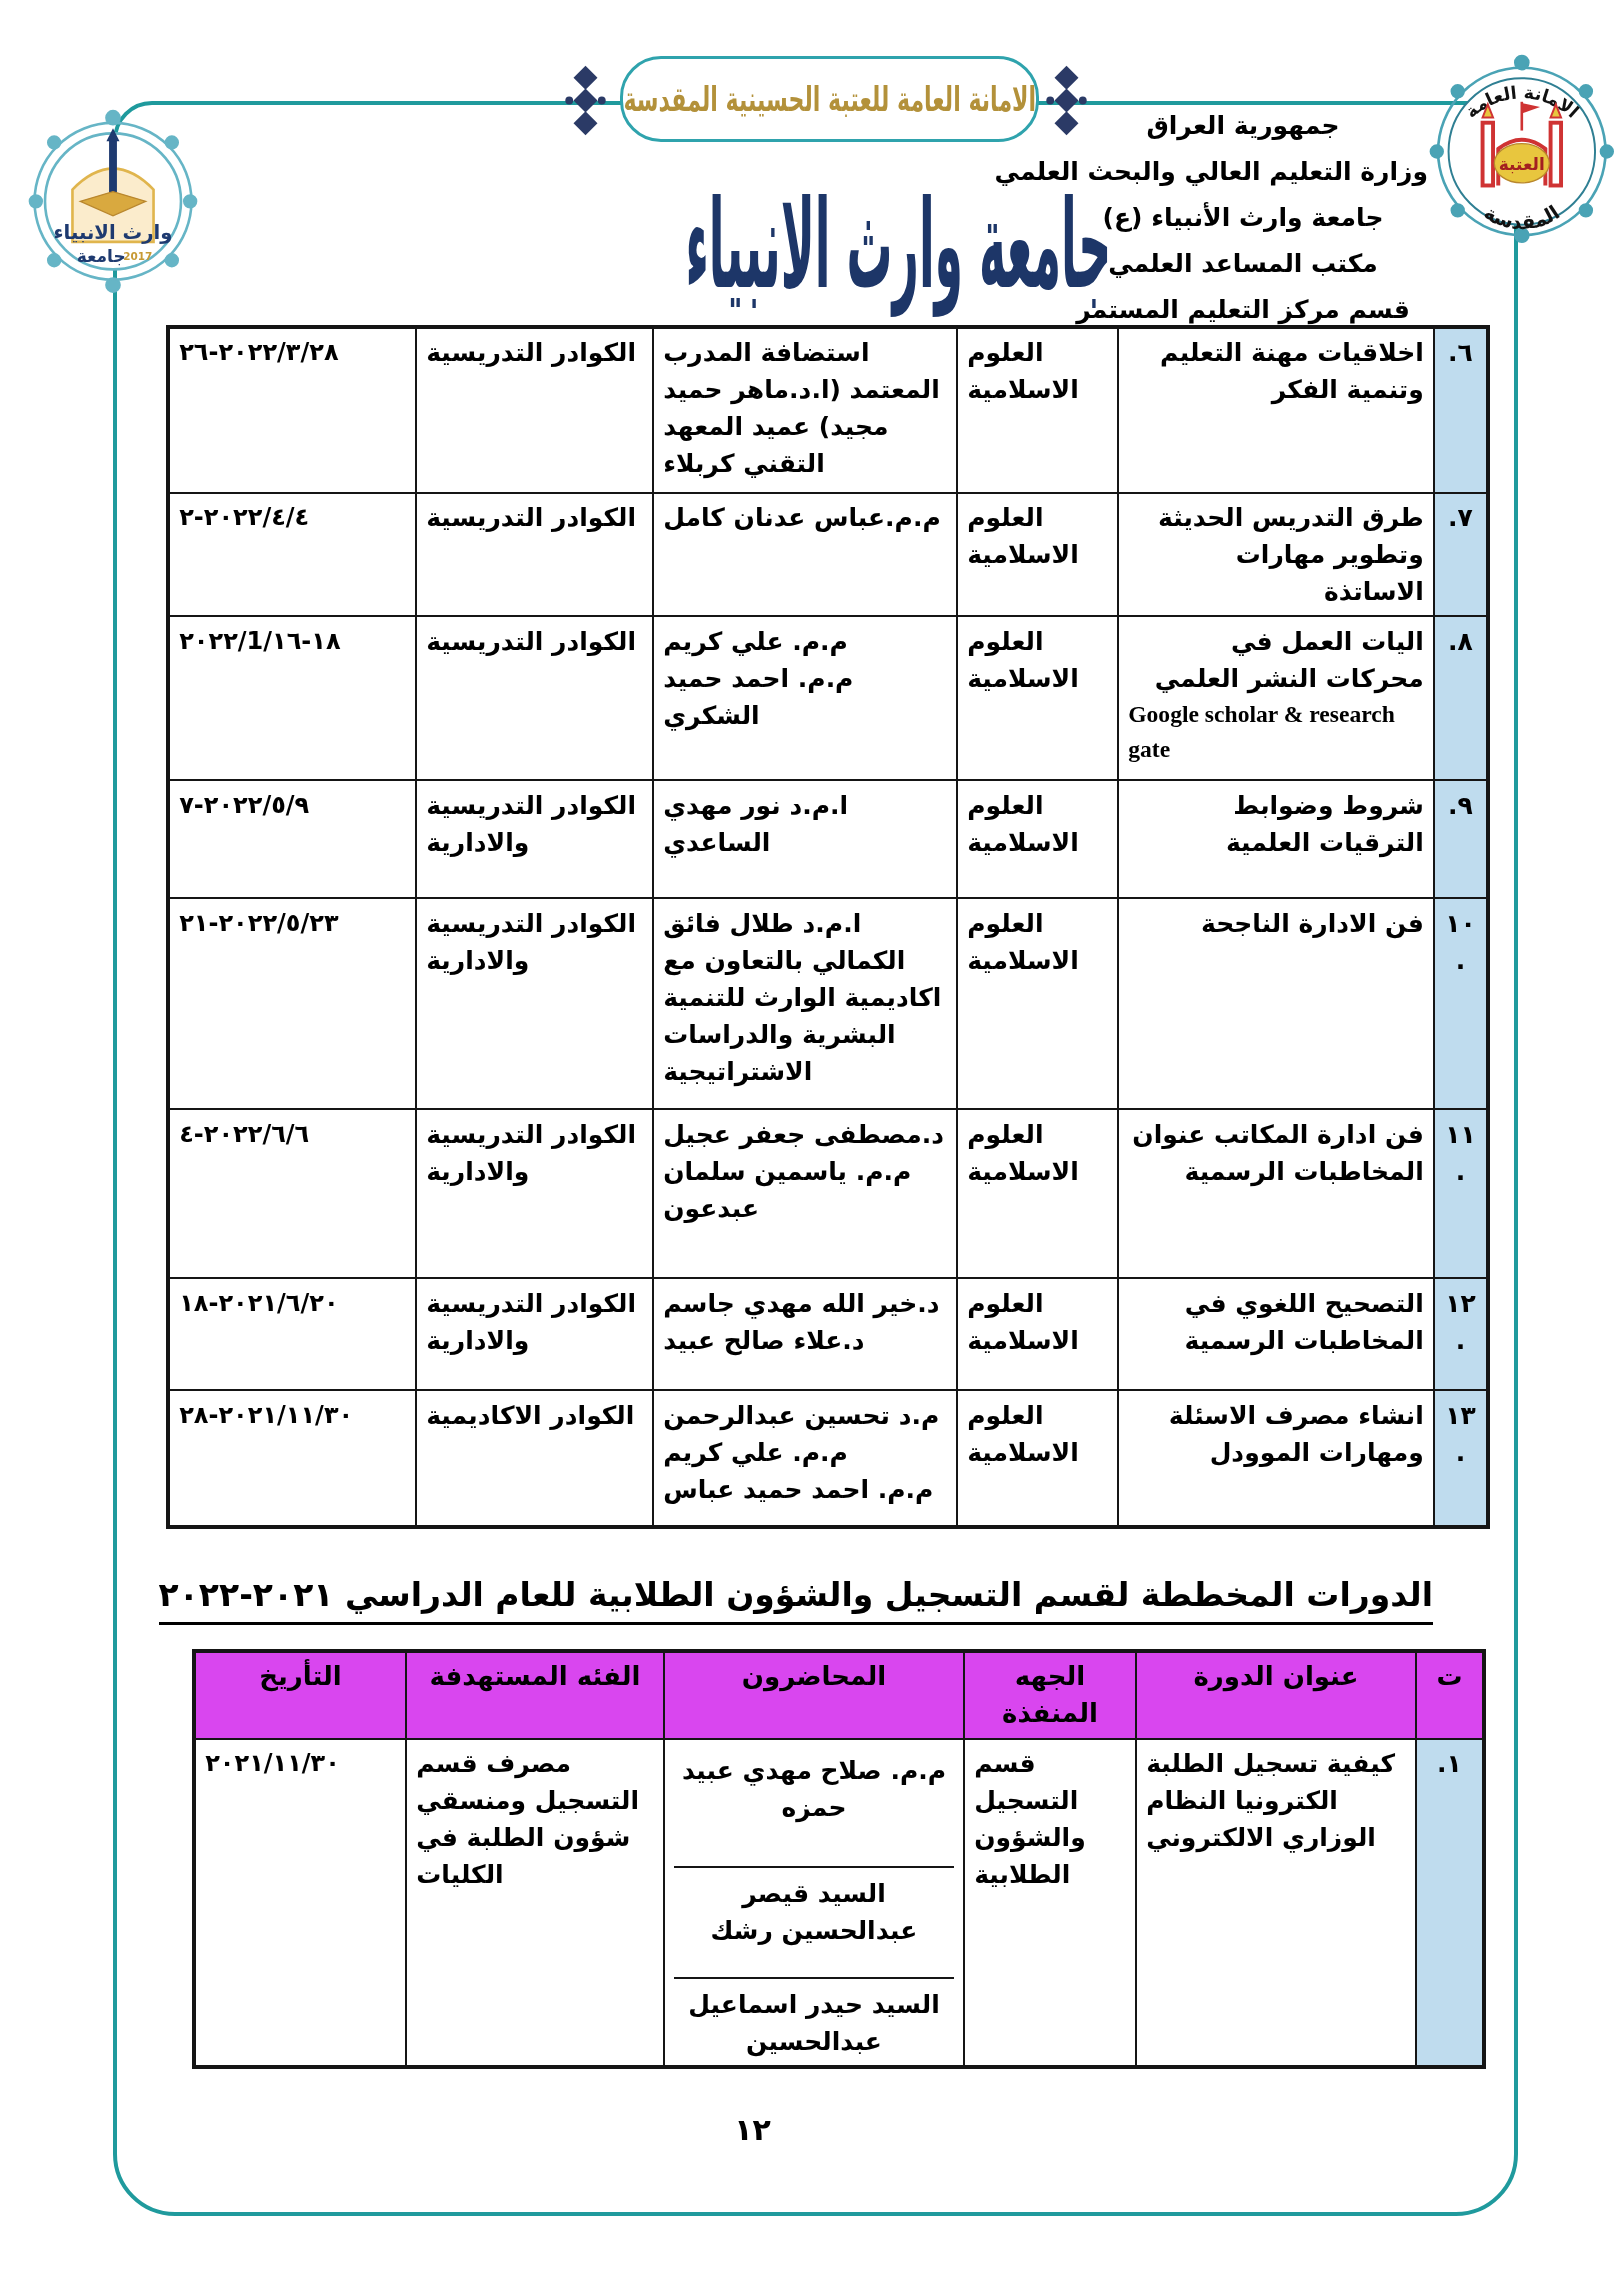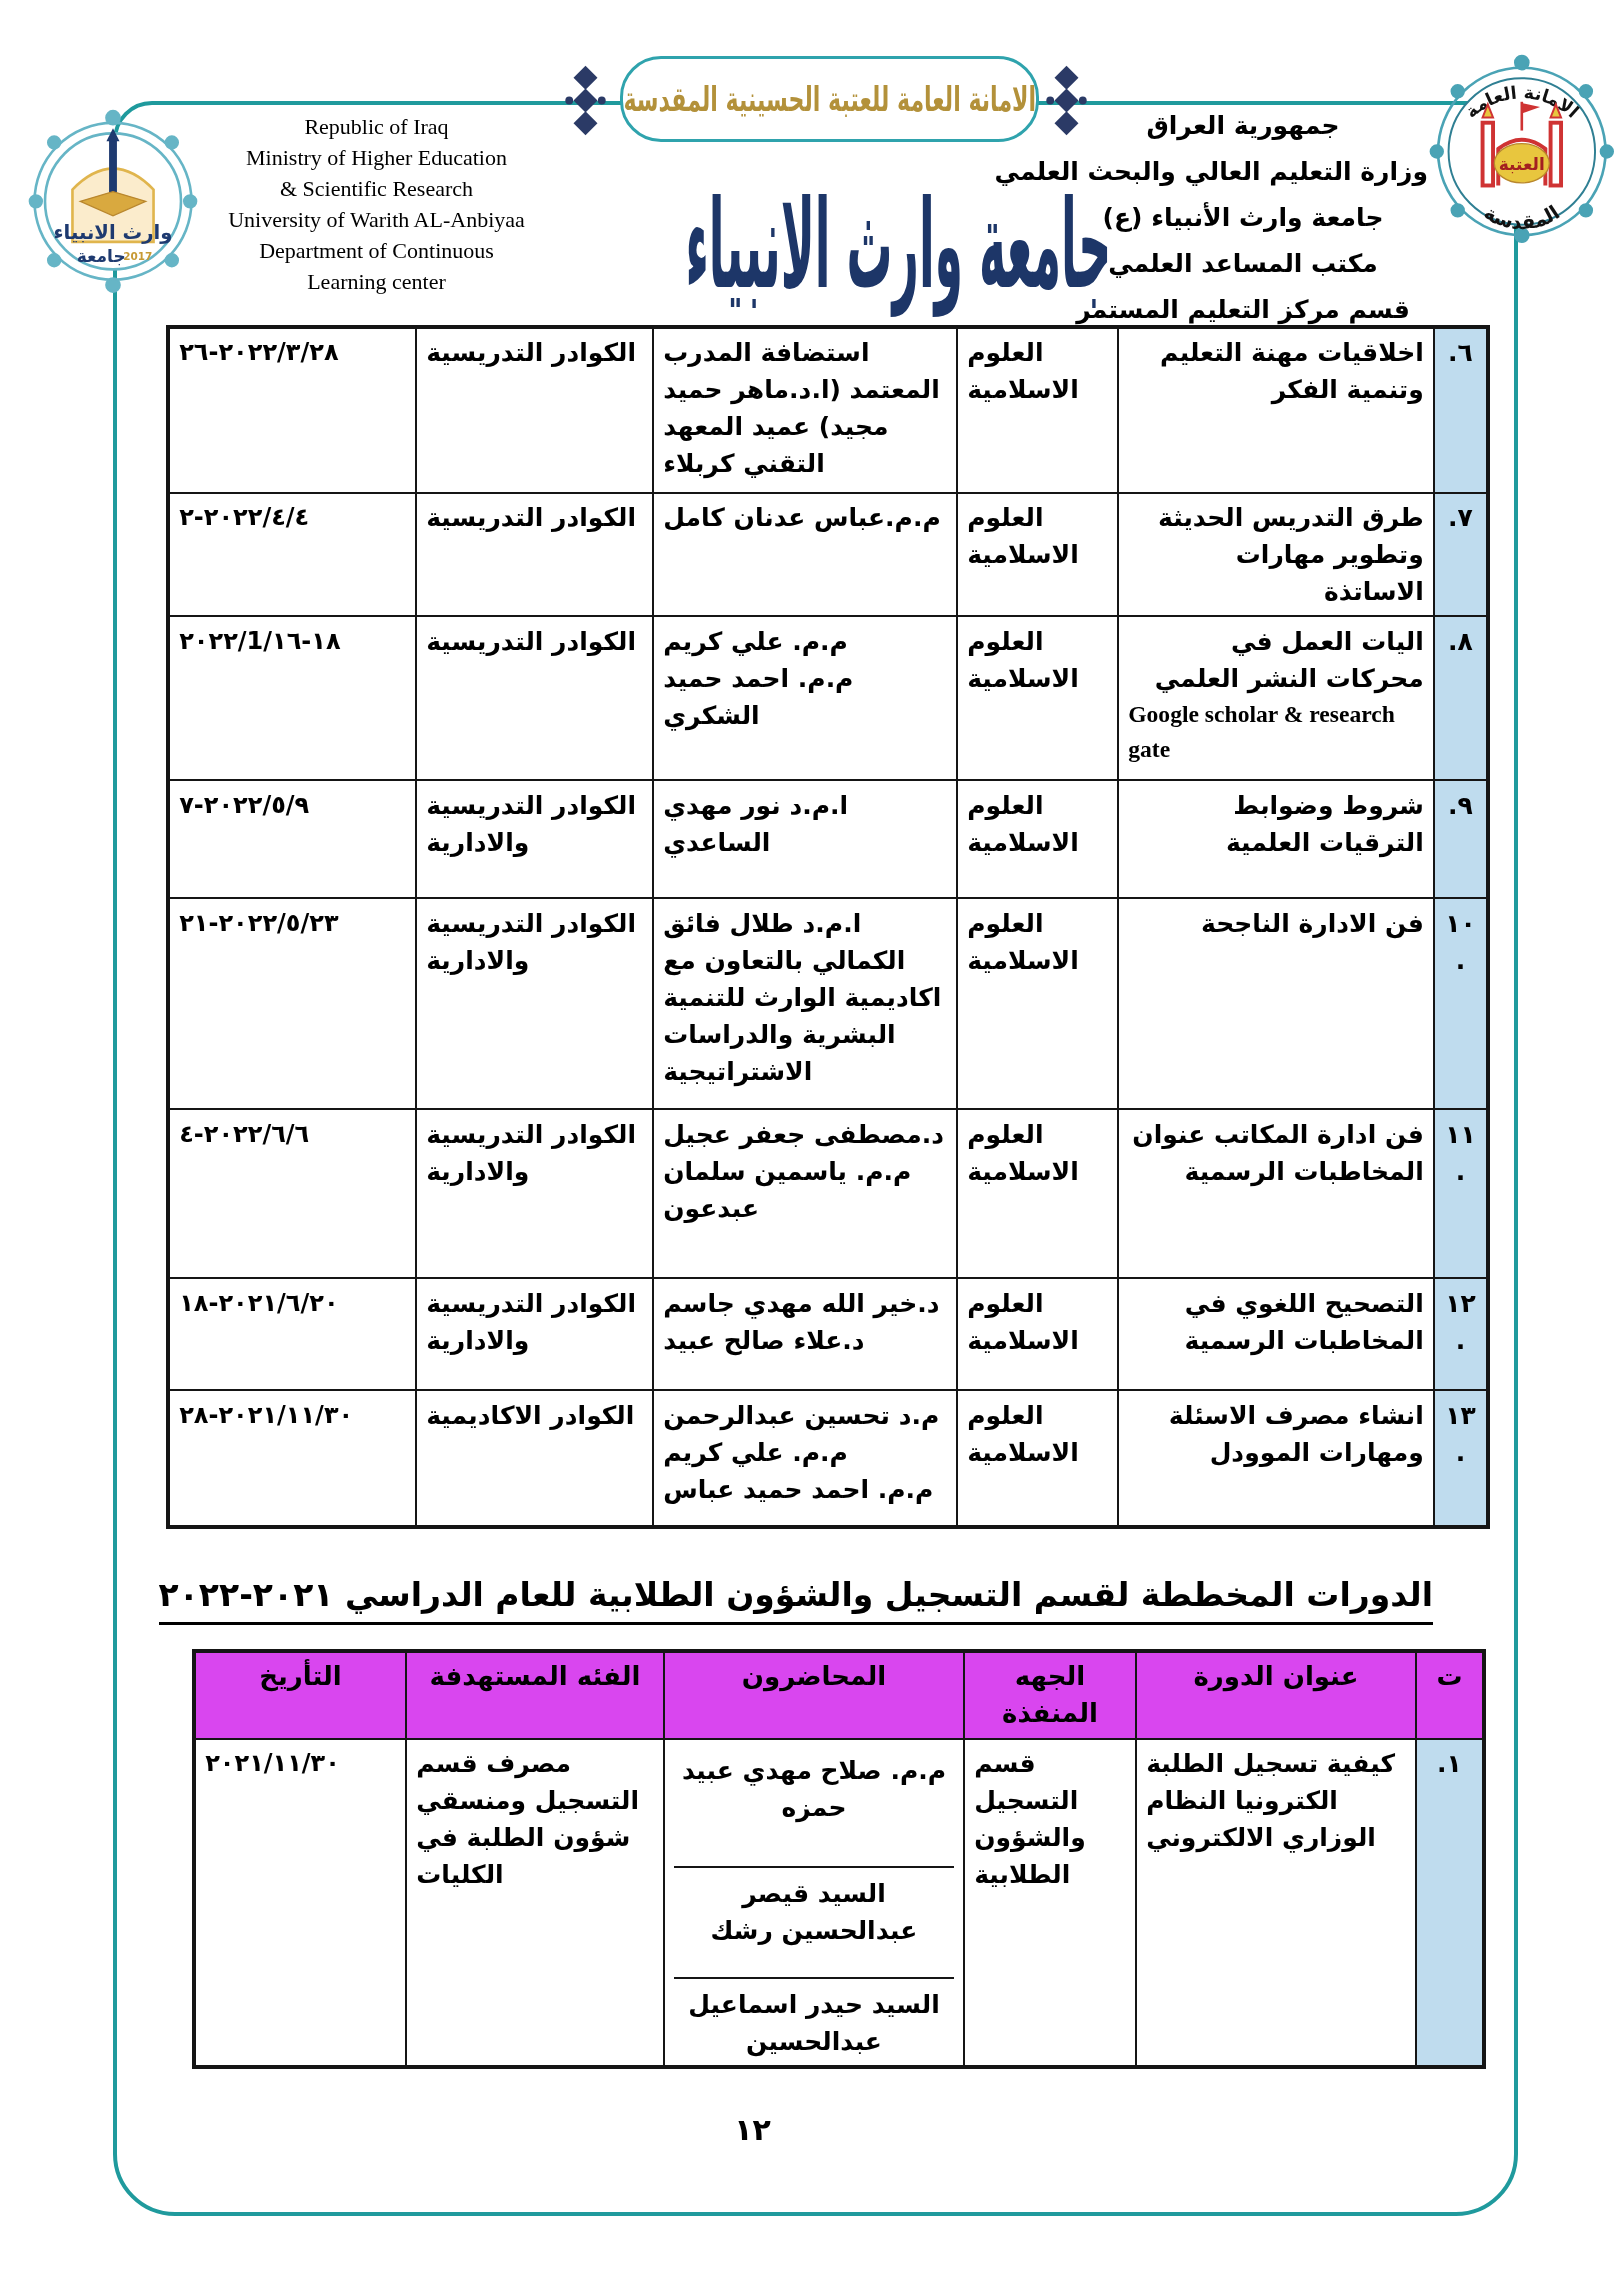--- a/index.html
+++ b/index.html
@@ -83,28 +83,20 @@
       <path d="M 68 212 L 68 132 Q 130 68 192 132 L 192 212 Z" fill="#fbeccc" stroke="#e0b54d" stroke-width="4"></path>
       <rect x="124" y="55" width="12" height="95" fill="#1e3a70"></rect>
       <path d="M 130 38 L 140 58 L 120 58 Z" fill="#1e3a70"></path>
       <path d="M 80 150 L 130 135 L 180 150 L 130 172 Z" fill="#d9a93f" stroke="#b9872d" stroke-width="2"></path>
       <text x="130" y="208" text-anchor="middle" font-size="30" font-weight="bold" fill="#1e3a70">وارث الانبياء</text>
       <text x="112" y="242" text-anchor="middle" font-size="26" font-weight="bold" fill="#1e3a70">جامعة</text>
       <text x="168" y="240" text-anchor="middle" font-size="16" font-weight="bold" fill="#c79a35">2017</text>
     </svg>
   </div>
 
-  <div class="header-en">
-    <div>Republic of Iraq</div>
-    <div>Ministry of  Higher Education</div>
-    <div>&amp; Scientific Research</div>
-    <div>University of  Warith AL-Anbiyaa</div>
-    <div>Department of Continuous</div>
-    <div>Learning center</div>
-  </div>
 
   <div class="knot knot-left">
     <svg width="43" height="73" viewBox="0 0 66 112">
       <g fill="#2b3a66">
         <rect x="20" y="8" width="26" height="26" transform="rotate(45 33 21)"></rect>
         <rect x="20" y="43" width="26" height="26" transform="rotate(45 33 56)"></rect>
         <rect x="20" y="78" width="26" height="26" transform="rotate(45 33 91)"></rect>
         <circle cx="8" cy="56" r="6"></circle>
           <circle cx="58" cy="56" r="6"></circle>
       </g>

